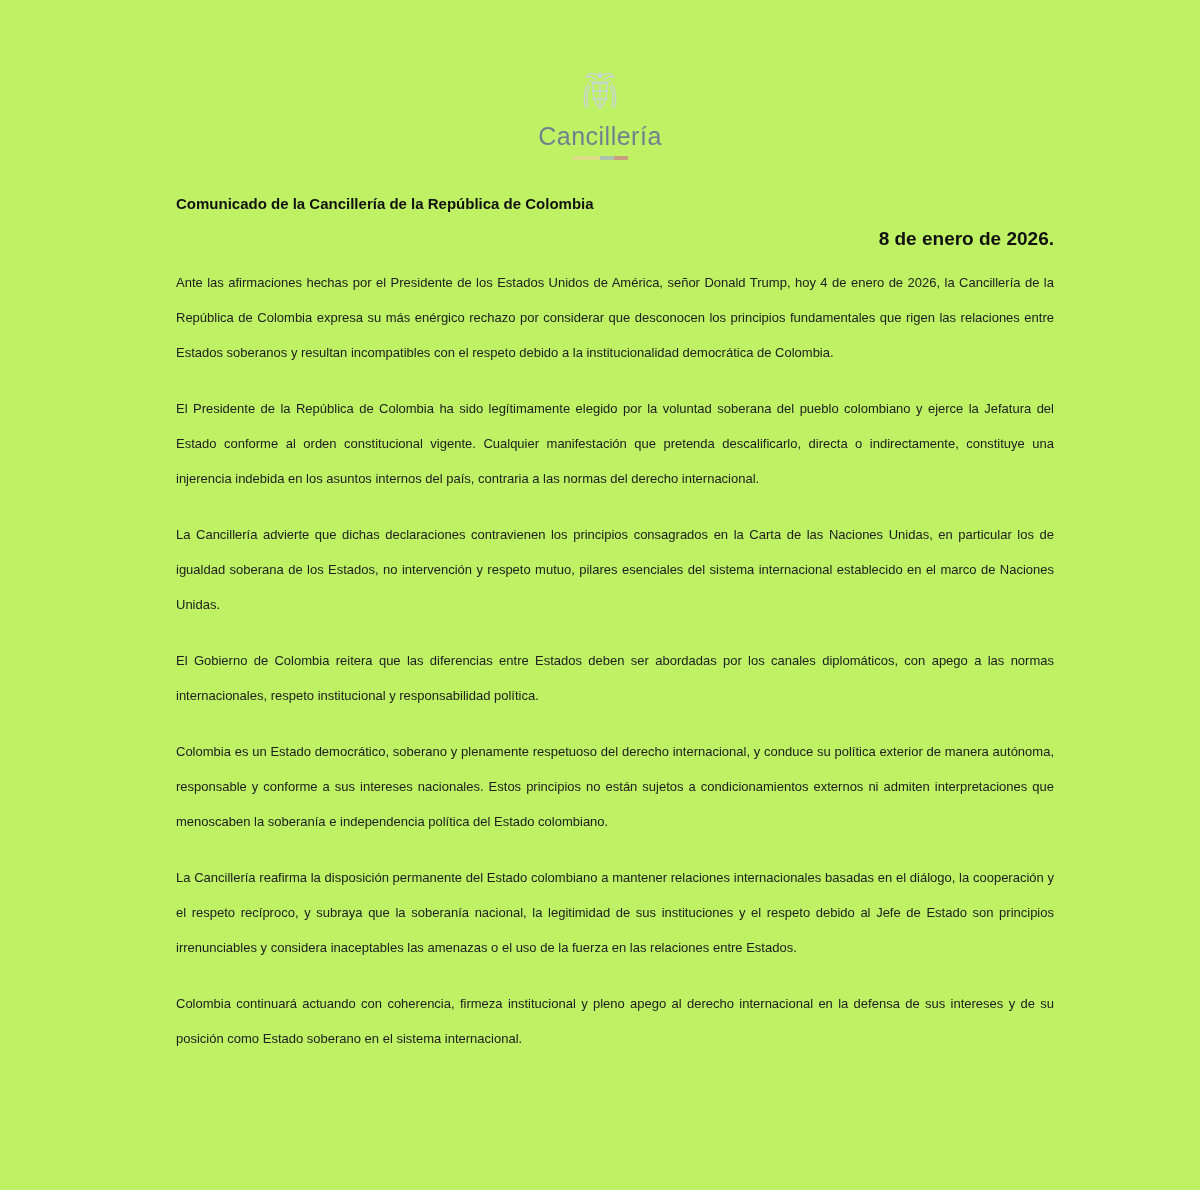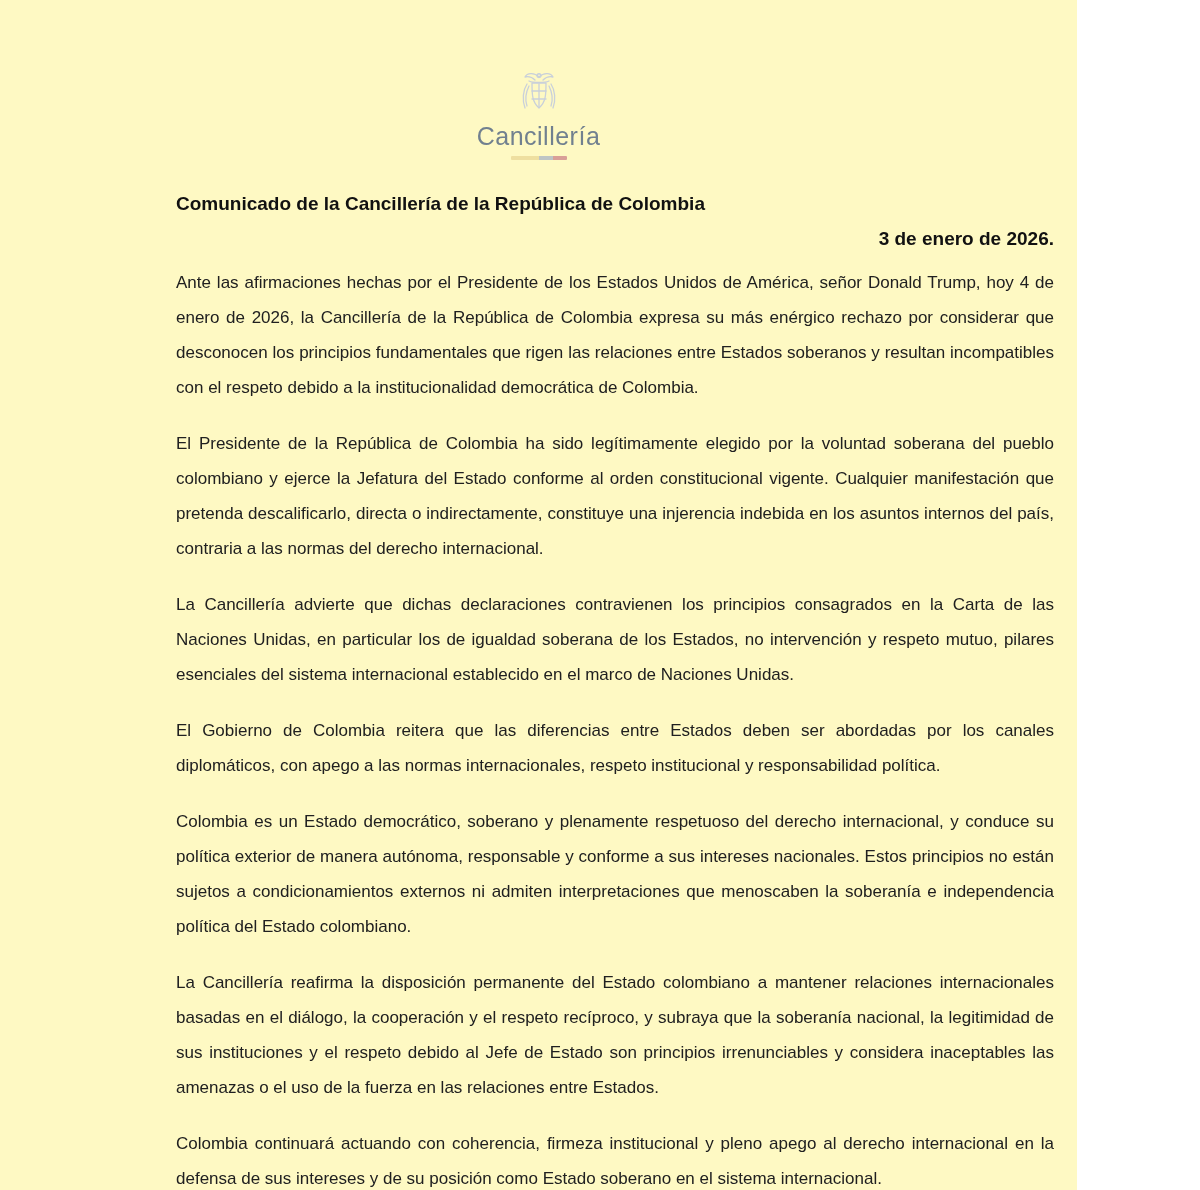--- a/index.html
+++ b/index.html
@@ -2,23 +2,23 @@
 <html lang="es"><head>
 <meta charset="utf-8">
 <style>
   html, body {
     margin: 0;
     padding: 0;
     background: #ffffff;
   }
   .page {
     position: relative;
-    width: 1077px;
+    width: 1200px;
     height: 1190px;
-    background: #fef9c3;
+    background: #bef264;
     font-family: "Liberation Sans", "DejaVu Sans", sans-serif;
     color: #1c1c1c;
     overflow: hidden;
   }
   
   .logo {
     padding-top: 70px;
     text-align: center;
   }
   .crest {
@@ -45,39 +45,39 @@
   .flag-yellow { width: 50%; }
   .flag-blue   { width: 25%; }
   .flag-red    { width: 25%; }
   
   .doc {
     width: 878px;
     margin-left: 176px;
     margin-top: 32px;
   }
   .doc-title {
-    font-size: 19px;
+    font-size: 15px;
     font-weight: 700;
     color: #111;
     margin: 0;
     line-height: 24px;
   }
   .doc-date {
     font-size: 19px;
     font-weight: 700;
     color: #111;
     text-align: right;
     margin: 11px 0 0;
     line-height: 24px;
   }
   .doc-body {
     margin-top: 14px;
   }
   .doc-body p {
-    font-size: 17px;
+    font-size: 13px;
     line-height: 35px;
     margin: 0 0 21px;
     text-align: justify;
     text-justify: inter-word;
     color: #202020;
   }
   .doc-body p:last-child { margin-bottom: 0; }
 </style>
 </head>
 <body>
@@ -110,21 +110,21 @@
     <div class="flag-stripe">
       <span class="flag-yellow" style="background:#e9d795"></span>
       <span class="flag-blue" style="background:#a9b4c6"></span>
       <span class="flag-red" style="background:#cd8289"></span>
     </div>
   </div>
 
   <div class="doc">
     <h1 class="doc-title">Comunicado de la Cancillería de la República de Colombia</h1>
 
-    <p class="doc-date">3 de enero de 2026.</p>
+    <p class="doc-date">8 de enero de 2026.</p>
 
     <div class="doc-body">
       <p>Ante las afirmaciones hechas por el Presidente de los Estados Unidos de América, señor Donald Trump, hoy 4 de enero de 2026, la Cancillería de la República de Colombia expresa su más enérgico rechazo por considerar que desconocen los principios fundamentales que rigen las relaciones entre Estados soberanos y resultan incompatibles con el respeto debido a la institucionalidad democrática de Colombia.</p>
       <p>El Presidente de la República de Colombia ha sido legítimamente elegido por la voluntad soberana del pueblo colombiano y ejerce la Jefatura del Estado conforme al orden constitucional vigente. Cualquier manifestación que pretenda descalificarlo, directa o indirectamente, constituye una injerencia indebida en los asuntos internos del país, contraria a las normas del derecho internacional.</p>
       <p>La Cancillería advierte que dichas declaraciones contravienen los principios consagrados en la Carta de las Naciones Unidas, en particular los de igualdad soberana de los Estados, no intervención y respeto mutuo, pilares esenciales del sistema internacional establecido en el marco de Naciones Unidas.</p>
       <p>El Gobierno de Colombia reitera que las diferencias entre Estados deben ser abordadas por los canales diplomáticos, con apego a las normas internacionales, respeto institucional y responsabilidad política.</p>
       <p>Colombia es un Estado democrático, soberano y plenamente respetuoso del derecho internacional, y conduce su política exterior de manera autónoma, responsable y conforme a sus intereses nacionales. Estos principios no están sujetos a condicionamientos externos ni admiten interpretaciones que menoscaben la soberanía e independencia política del Estado colombiano.</p>
       <p>La Cancillería reafirma la disposición permanente del Estado colombiano a mantener relaciones internacionales basadas en el diálogo, la cooperación y el respeto recíproco, y subraya que la soberanía nacional, la legitimidad de sus instituciones y el respeto debido al Jefe de Estado son principios irrenunciables y considera inaceptables las amenazas o el uso de la fuerza en las relaciones entre Estados.</p>
       <p>Colombia continuará actuando con coherencia, firmeza institucional y pleno apego al derecho internacional en la defensa de sus intereses y de su posición como Estado soberano en el sistema internacional.</p>
     </div>

